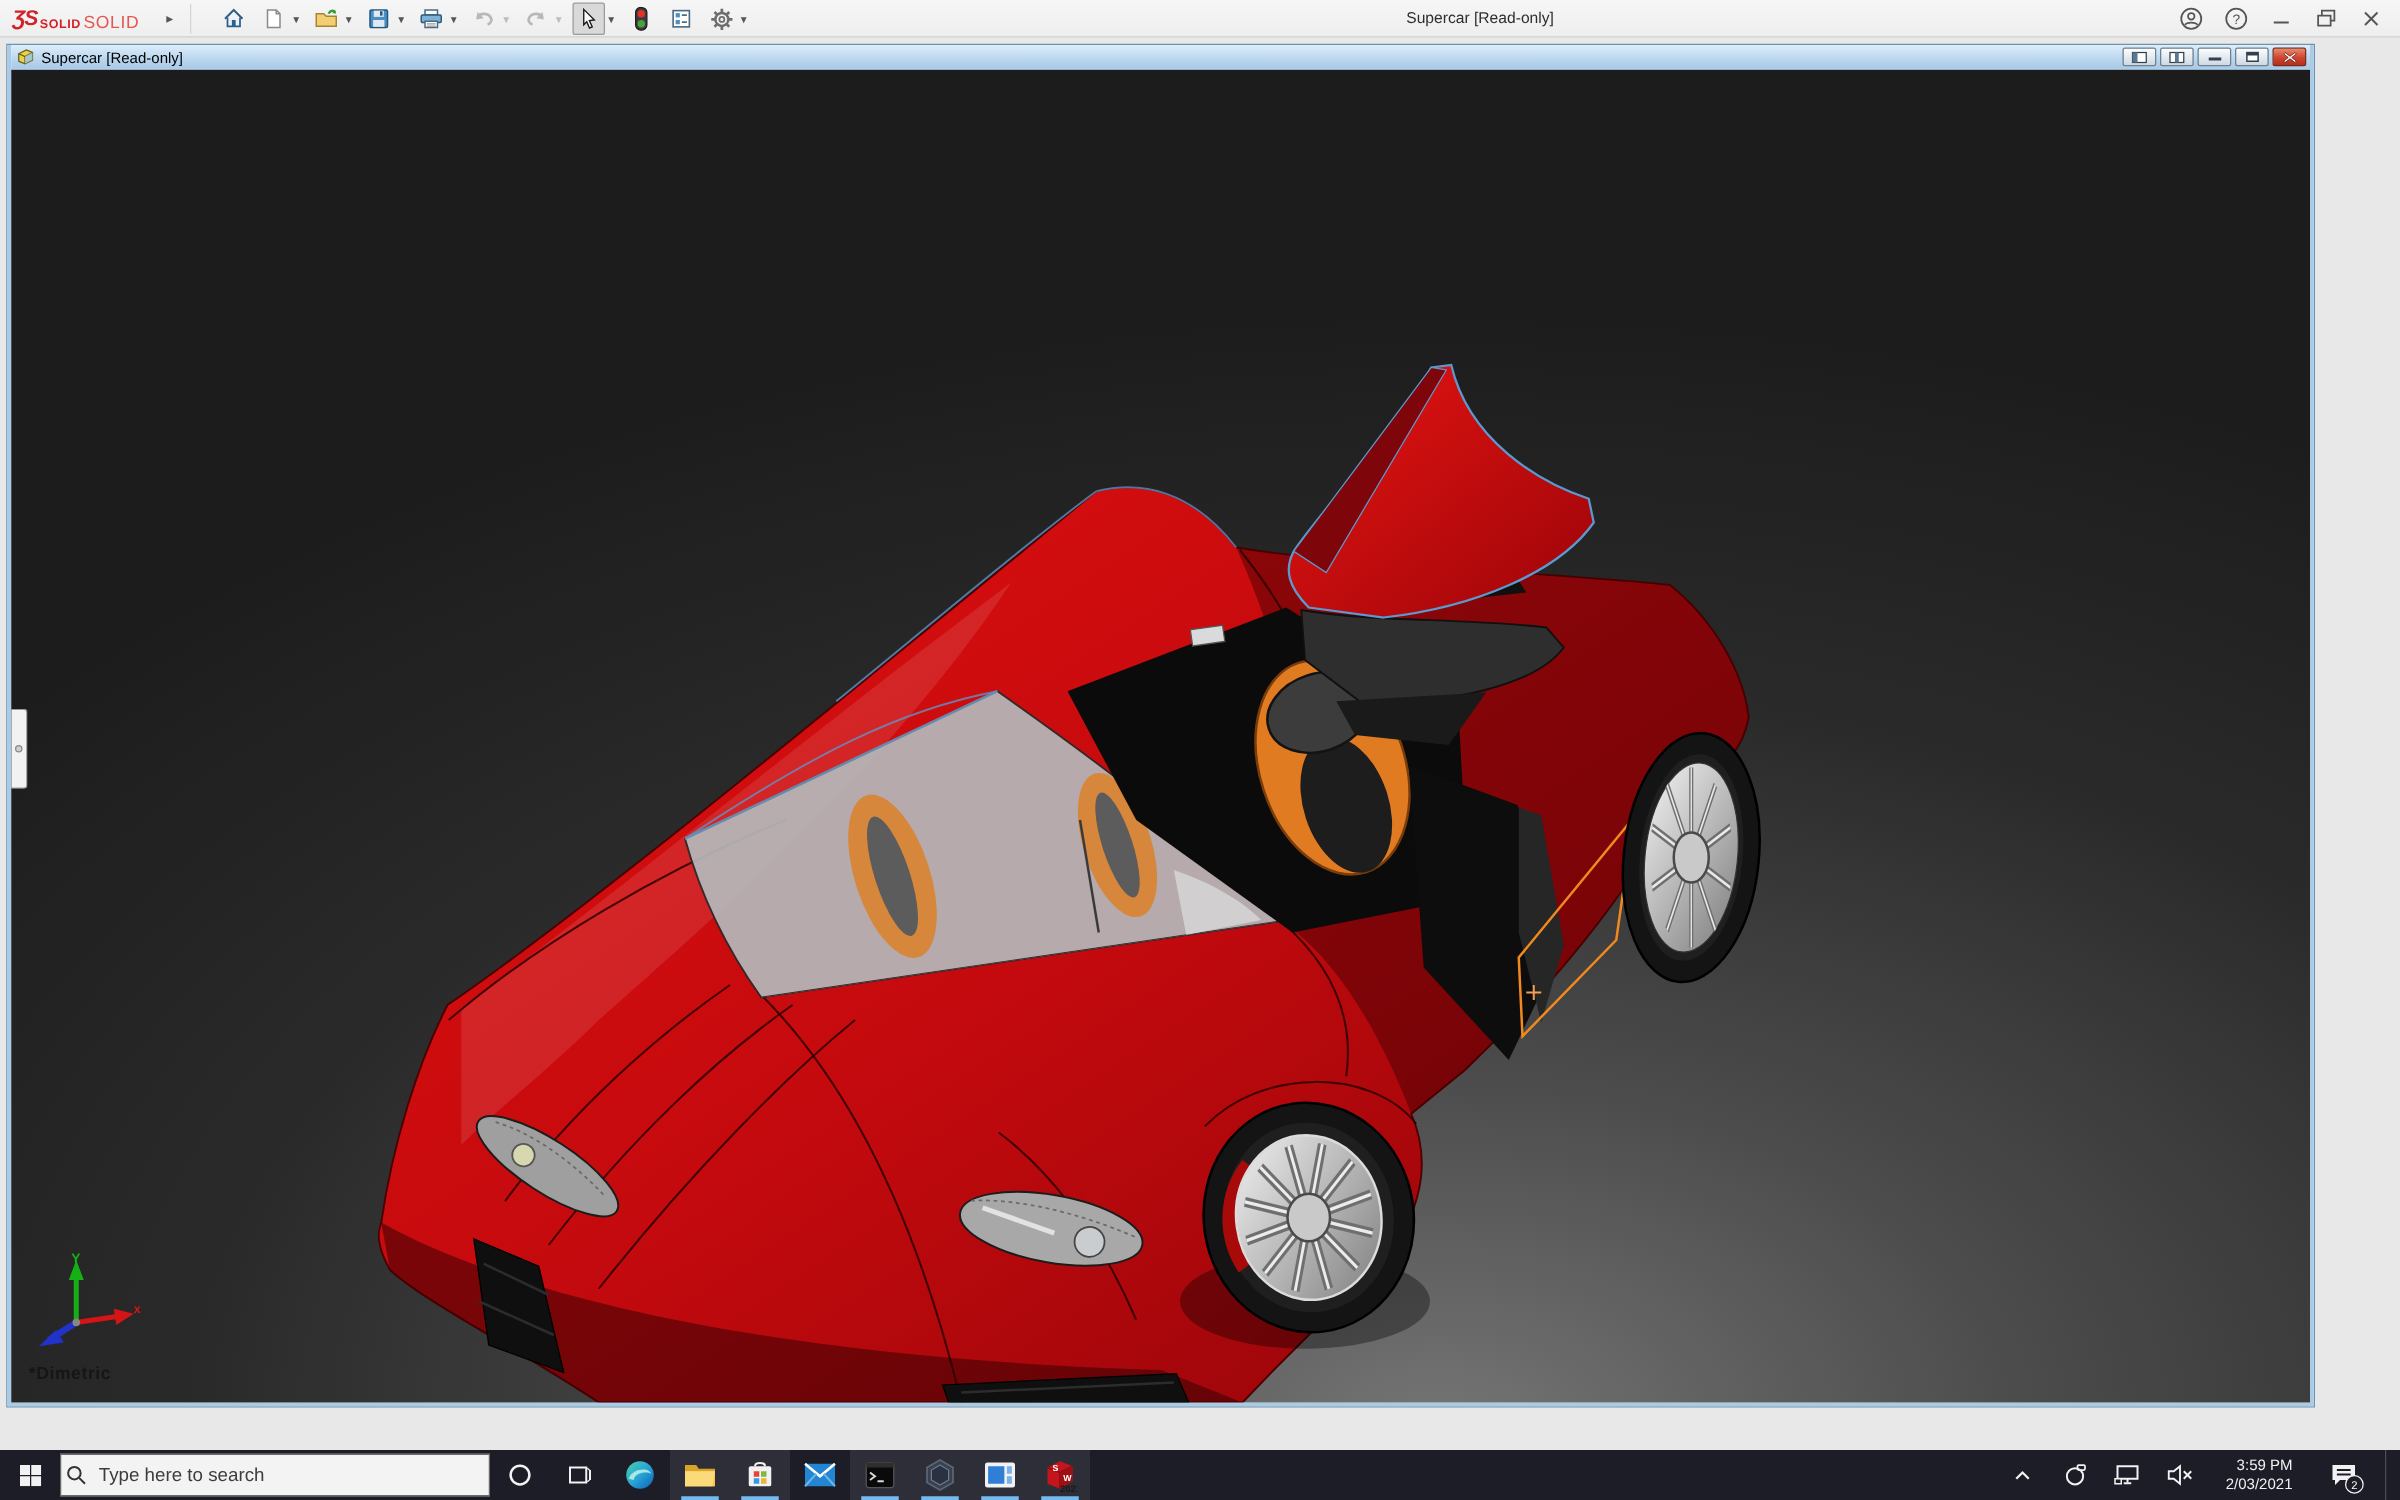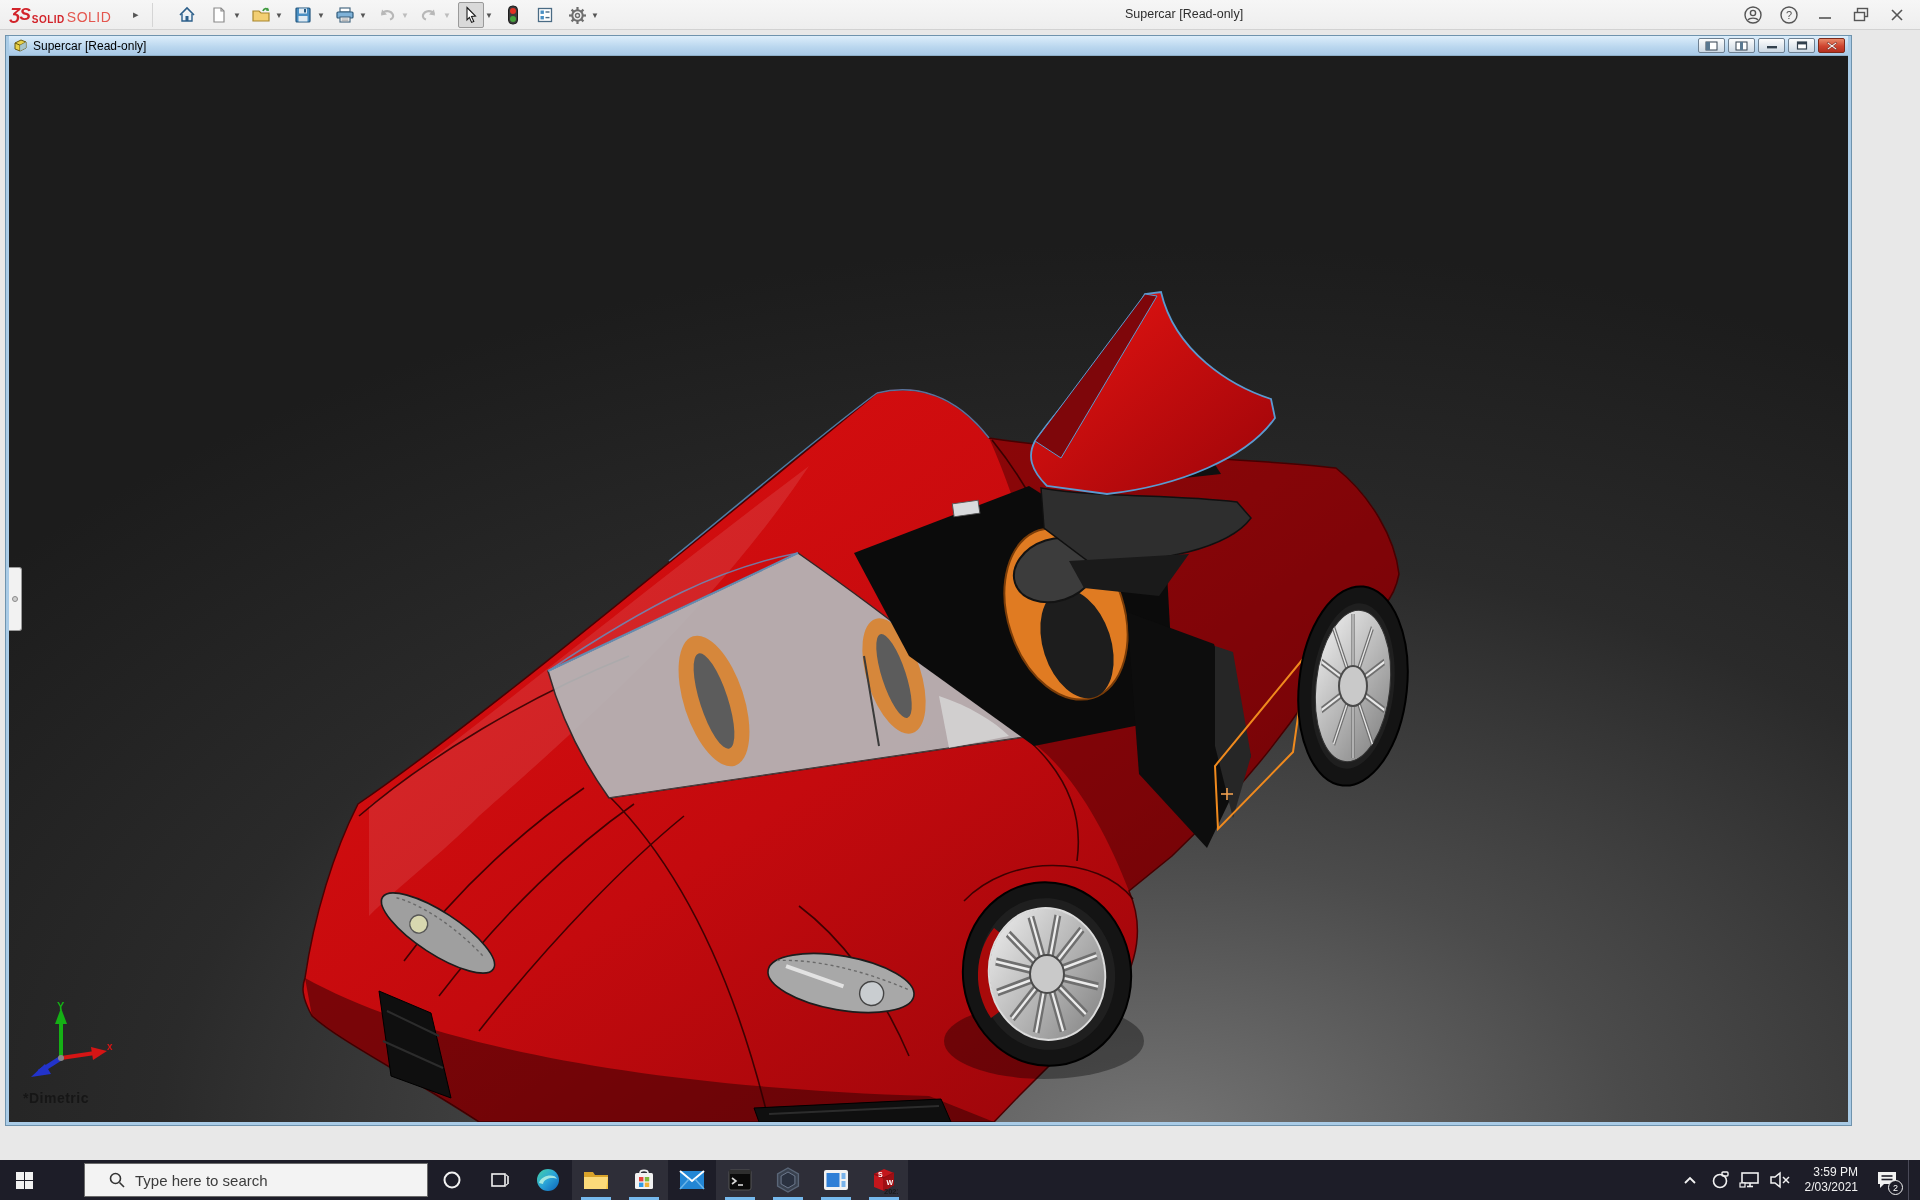--- a/index.html
+++ b/index.html
@@ -45,26 +45,26 @@
     display:flex; align-items:center; justify-content:center; }
   .collapse-tab .dot { width:6px; height:6px; border-radius:50%; background:#cfcfcf; border:1px solid #8a8a8a; }
 
   .view-label { position:absolute; left:14px; bottom:16px; font-size:14px; font-weight:bold; color:#161616; letter-spacing:.5px; }
   .triad { position:absolute; left:14px; bottom:42px; }
 
   
   .taskbar { position:absolute; left:0; top:1160px; width:1920px; height:40px; background:var(--taskbar-bg); z-index:40; display:flex; align-items:center; }
   .start { width:48px; height:40px; display:flex; align-items:center; justify-content:center; }
   .searchbox { width:344px; height:34px; background:#f3f3f3; border:1px solid #6a6a6a;
-    display:flex; align-items:center; padding-left:24px; gap:10px;margin-left:36px; }
+    display:flex; align-items:center; padding-left:4px; gap:10px; }
   .searchbox span { font-size:15px; color:#3c3c3c; }
   .tb-icon { width:48px; height:40px; display:flex; align-items:center; justify-content:center; position:relative; }
   .tb-icon .ind { position:absolute; left:9px; bottom:0; width:30px; height:3px; background:var(--indicator-blue); }
   .tb-icon.lit { background:rgba(255,255,255,0.08); }
-  .tray { position:absolute; right:6px; top:0; height:40px; display:flex; align-items:center; gap:4px; }
+  .tray { position:absolute; right:6px; top:0; height:40px; display:flex; align-items:center; gap:16px; }
   .tray-ic { width:26px; height:40px; display:flex; align-items:center; justify-content:center; }
   .clock { text-align:right; color:#f2f2f2; font-size:12px; line-height:15px; margin:0 8px; white-space:nowrap; }
   .action-center { position:relative; width:34px; height:40px; display:flex; align-items:center; justify-content:center; }
   .ac-badge { position:absolute; right:1px; bottom:5px; width:15px; height:15px; border-radius:50%;
     background:var(--taskbar-bg); border:1.5px solid #f2f2f2; color:#fff; font-size:9px;
     display:flex; align-items:center; justify-content:center; }
   .show-desktop { width:6px; height:40px; border-left:1px solid #4a4a58; }
 </style>
 </head>
 <body>

